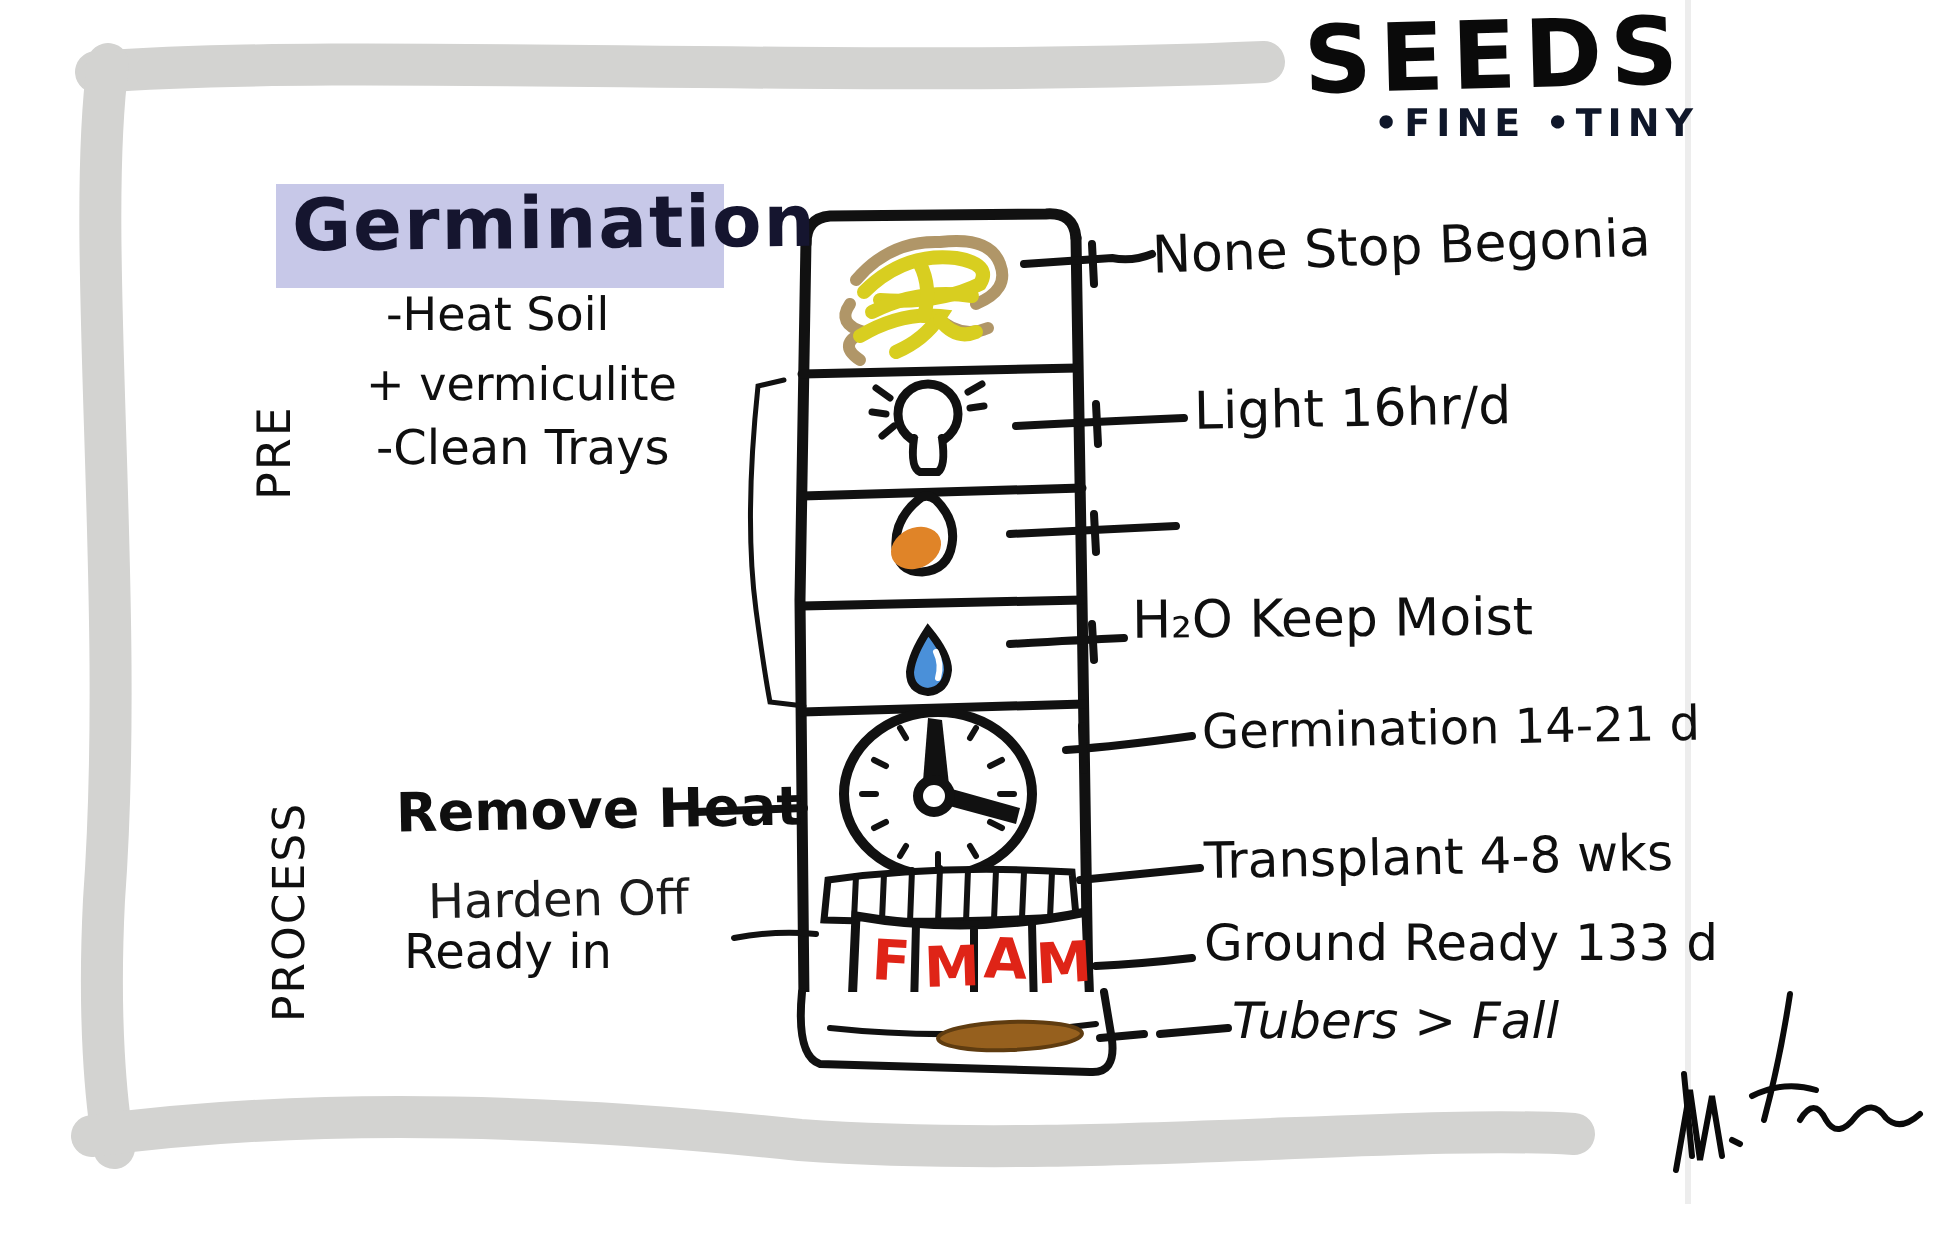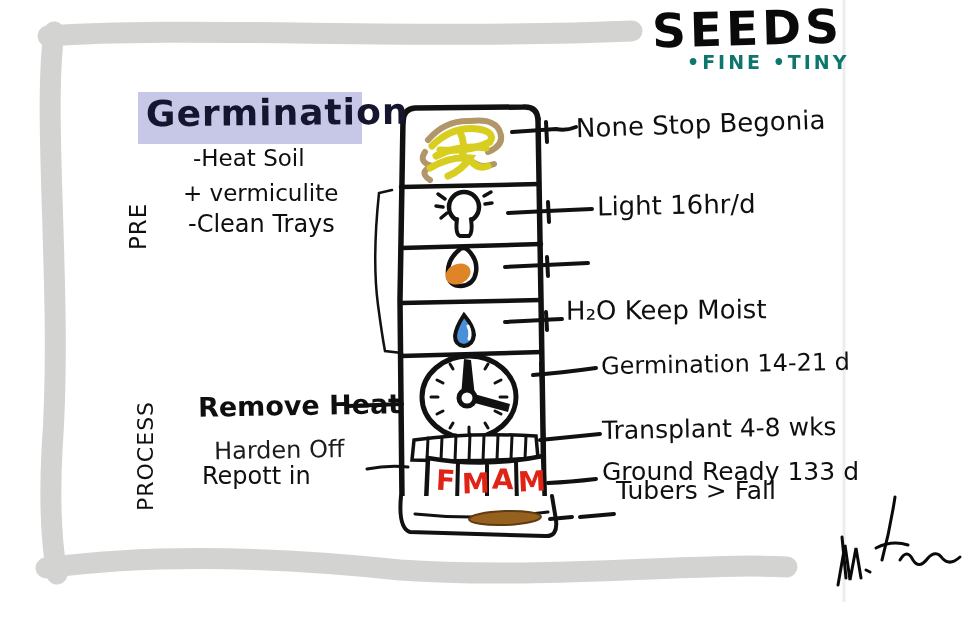--- a/index.html
+++ b/index.html
@@ -8,40 +8,40 @@
     width:967px;height:617px;
     background:#ffffff;
     overflow:hidden;
     font-family:"DejaVu Sans",sans-serif;
     color:#101010;
   }
   #strokes{position:absolute;left:0;top:0;width:967px;height:617px;}
   .txt{position:absolute;white-space:nowrap;line-height:1.05;}
   .hand{font-family:"DejaVu Sans",sans-serif;color:#0f0f0f;}
   .seeds-title{left:652px;top:4px;font-size:47px;font-weight:700;letter-spacing:4px;transform:rotate(-1.5deg);color:#0a0a0a;}
-  .seeds-sub{left:687px;top:53px;font-size:19px;font-weight:700;letter-spacing:3px;color:#0f766e;}
+  .seeds-sub{left:687px;top:53px;font-size:19px;font-weight:700;letter-spacing:3px;color:#0f172a;}
   .germ-box{left:138px;top:92px;width:224px;height:52px;background:#c7c8e8;}
   .germ-text{left:146px;top:94px;font-size:36px;font-weight:600;color:#15152f;letter-spacing:1px;transform:rotate(-0.5deg);}
   .note1{left:193px;top:146px;font-size:23px;}
   .note2{left:183px;top:181px;font-size:23px;}
   .note3{left:188px;top:212px;font-size:24px;}
   .vert{writing-mode:vertical-rl;transform:rotate(180deg);font-size:23px;letter-spacing:1px;}
   .pre-vert{left:126px;top:172px;height:78px;}
   .process-vert{left:134px;top:383px;height:128px;font-size:22px;}
   .step1{left:198px;top:392px;font-size:27px;font-weight:700;transform:rotate(-1deg);}
   .step2{left:214px;top:438px;font-size:24px;font-weight:400;color:#1c1c1c;transform:rotate(-1deg);}
   .step3{left:202px;top:464px;font-size:24px;font-weight:500;}
   .ann0{left:576px;top:111px;font-size:26px;transform:rotate(-2deg);}
   .ann1{left:597px;top:192px;font-size:26px;transform:rotate(-1deg);}
   .ann2{left:599px;top:243px;font-size:26px;}
   .ann3{left:566px;top:297px;font-size:26px;transform:rotate(-0.5deg);}
   .ann4{left:601px;top:352px;font-size:24px;transform:rotate(-1deg);}
   .ann5{left:602px;top:416px;font-size:25px;transform:rotate(-1deg);}
   .ann6{left:602px;top:459px;font-size:25px;text-align:right;}
-  .ann7{left:616px;top:478px;font-size:25px;}
+  .ann7{left:616px;top:498px;font-size:25px;font-style:italic;}
   .month{position:absolute;font-size:28px;font-weight:600;color:#df2417;font-family:"DejaVu Sans",sans-serif;}
   .m0{left:436px;top:464px;transform:rotate(3deg);}
   .m1{left:462px;top:467px;transform:rotate(-2deg);}
   .m2{left:492px;top:463px;transform:rotate(2deg);}
   .m3{left:518px;top:465px;transform:rotate(-3deg);}
 </style>
 </head>
 <body>
 
 <div id="canvas">
@@ -193,21 +193,21 @@
   <div class="germ-box txt"></div>
   <div class="txt hand germ-text">Germination</div>
   <div class="txt hand note1">-Heat Soil</div>
   <div class="txt hand note2">+ vermiculite</div>
   <div class="txt hand note3">-Clean Trays</div>
   <div class="txt hand vert pre-vert">PRE</div>
 
   <div class="txt hand vert process-vert">PROCESS</div>
   <div class="txt hand step1">Remove Heat</div>
   <div class="txt hand step2">Harden Off</div>
-  <div class="txt hand step3">Repott in</div>
+  <div class="txt hand step3">Ready in</div>
 
   <span class="month m0">F</span>
   <span class="month m1">M</span>
   <span class="month m2">A</span>
   <span class="month m3">M</span>
 
   <div class="txt hand ann0">None Stop Begonia</div>
   <div class="txt hand ann1">Light 16hr/d</div>
   <div class="txt hand ann3">H₂O Keep Moist</div>
   <div class="txt hand ann4">Germination 14-21 d</div>

